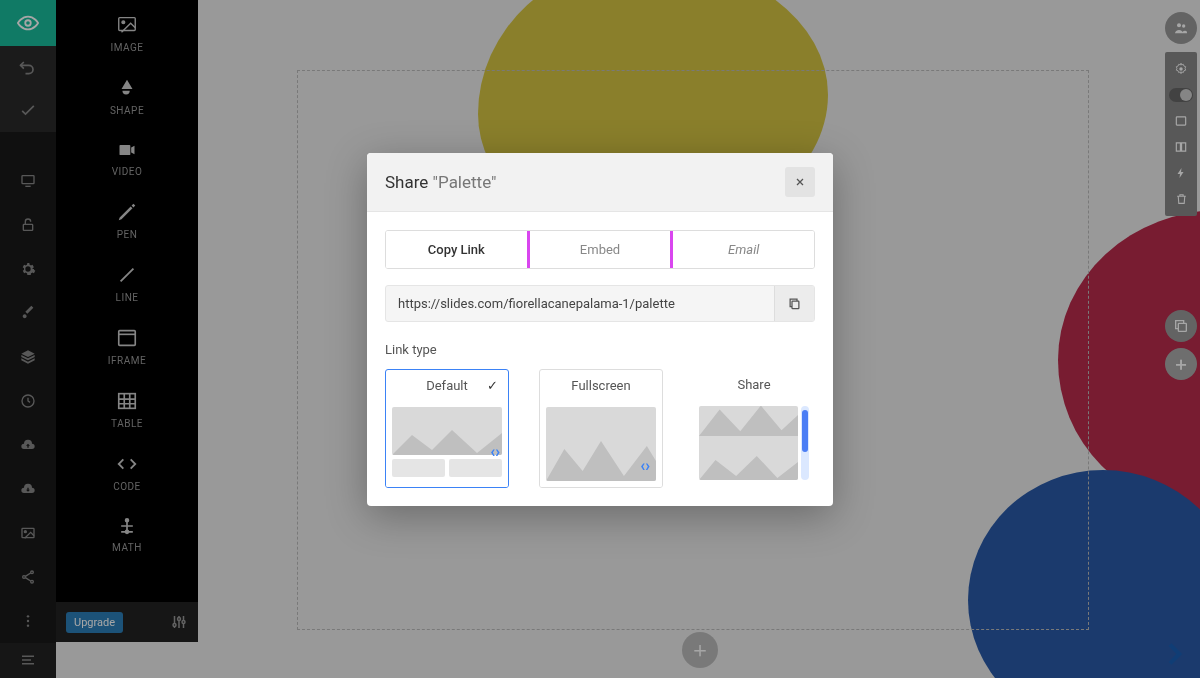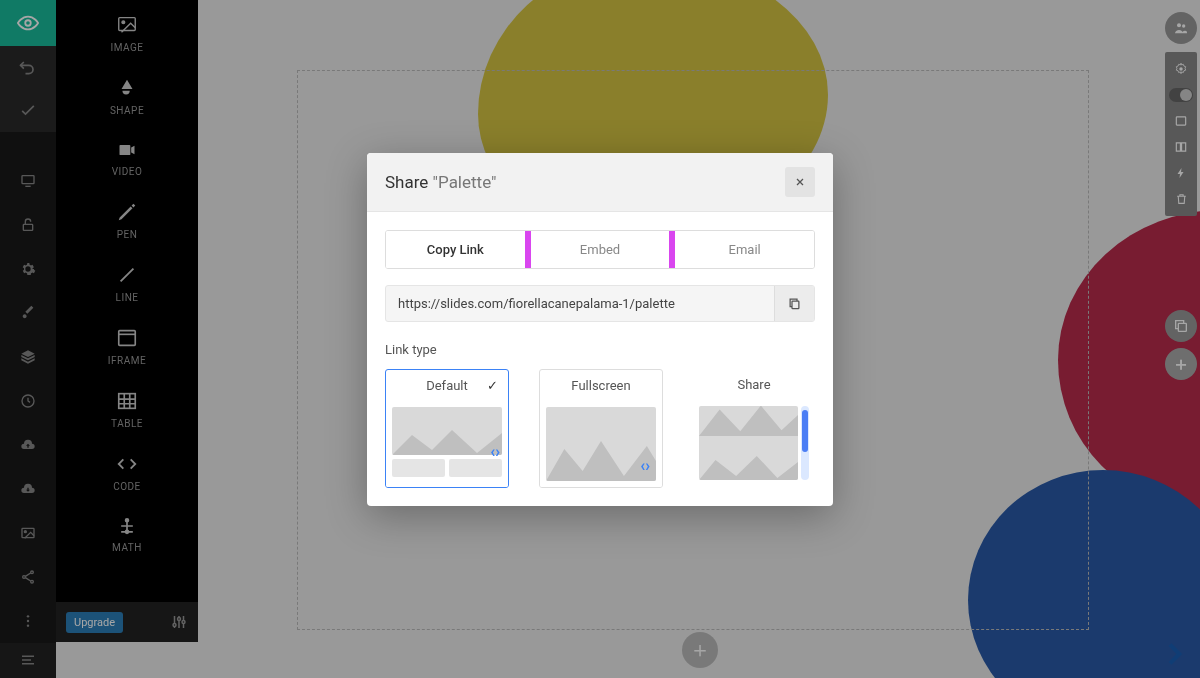--- a/index.html
+++ b/index.html
@@ -56,22 +56,22 @@
 
 
 .modal { position: absolute; left: 367px; top: 153px; width: 466px; background: #fff; border-radius: 4px; box-shadow: 0 10px 40px rgba(0,0,0,0.3); z-index: 10; overflow: hidden; }
 .modal-header { display: flex; align-items: center; padding: 14px 18px; background: #f2f2f2; border-bottom: 1px solid #e5e5e5; }
 .modal-title { font-size: 17px; color: #333; }
 .modal-title .quoted { color: #777; }
 .modal-close { margin-left: auto; width: 30px; height: 30px; background: #e3e3e3; border-radius: 3px; display: flex; align-items: center; justify-content: center; color: #555; cursor: pointer; font-size: 15px; }
 
 .modal-body { padding: 18px; }
 .tabs { display: flex; border: 1px solid #ddd; border-radius: 3px; overflow: hidden; margin-bottom: 16px; }
-.tab { flex: 1; text-align: center; padding: 11px 0; font-size: 13px; color: #888; background: #fff; cursor: pointer; border-right: 6px solid #d946ef; }
-.tab:last-child { border-right: none; }
+.tab { flex: 1; text-align: center; padding: 11px 0; font-size: 13px; color: #888; background: #fff; cursor: pointer; border-right: 3px solid #d946ef; }
+.tab:last-child { border-right: none; font-style: italic; }
 .tab.active { color: #333; font-weight: 500; background: #fff; box-shadow: 0 2px 0 #fff, inset 0 -2px 0 transparent; }
 
 .url-row { display: flex; background: #f5f5f5; border: 1px solid #e5e5e5; border-radius: 3px; overflow: hidden; }
 .url-input { flex: 1; border: none; background: transparent; padding: 10px 12px; font-size: 13px; color: #444; outline: none; }
 .copy-btn { width: 40px; background: #ececec; border: none; border-left: 1px solid #ddd; cursor: pointer; color: #555; display: flex; align-items: center; justify-content: center; }
 
 .link-type-label { font-size: 13px; color: #555; margin: 20px 0 12px; }
 
 .link-types { display: flex; gap: 30px; }
 .lt-card { flex: 1; border: 1px solid #ddd; border-radius: 3px; overflow: hidden; cursor: pointer; display: flex; flex-direction: column; }

